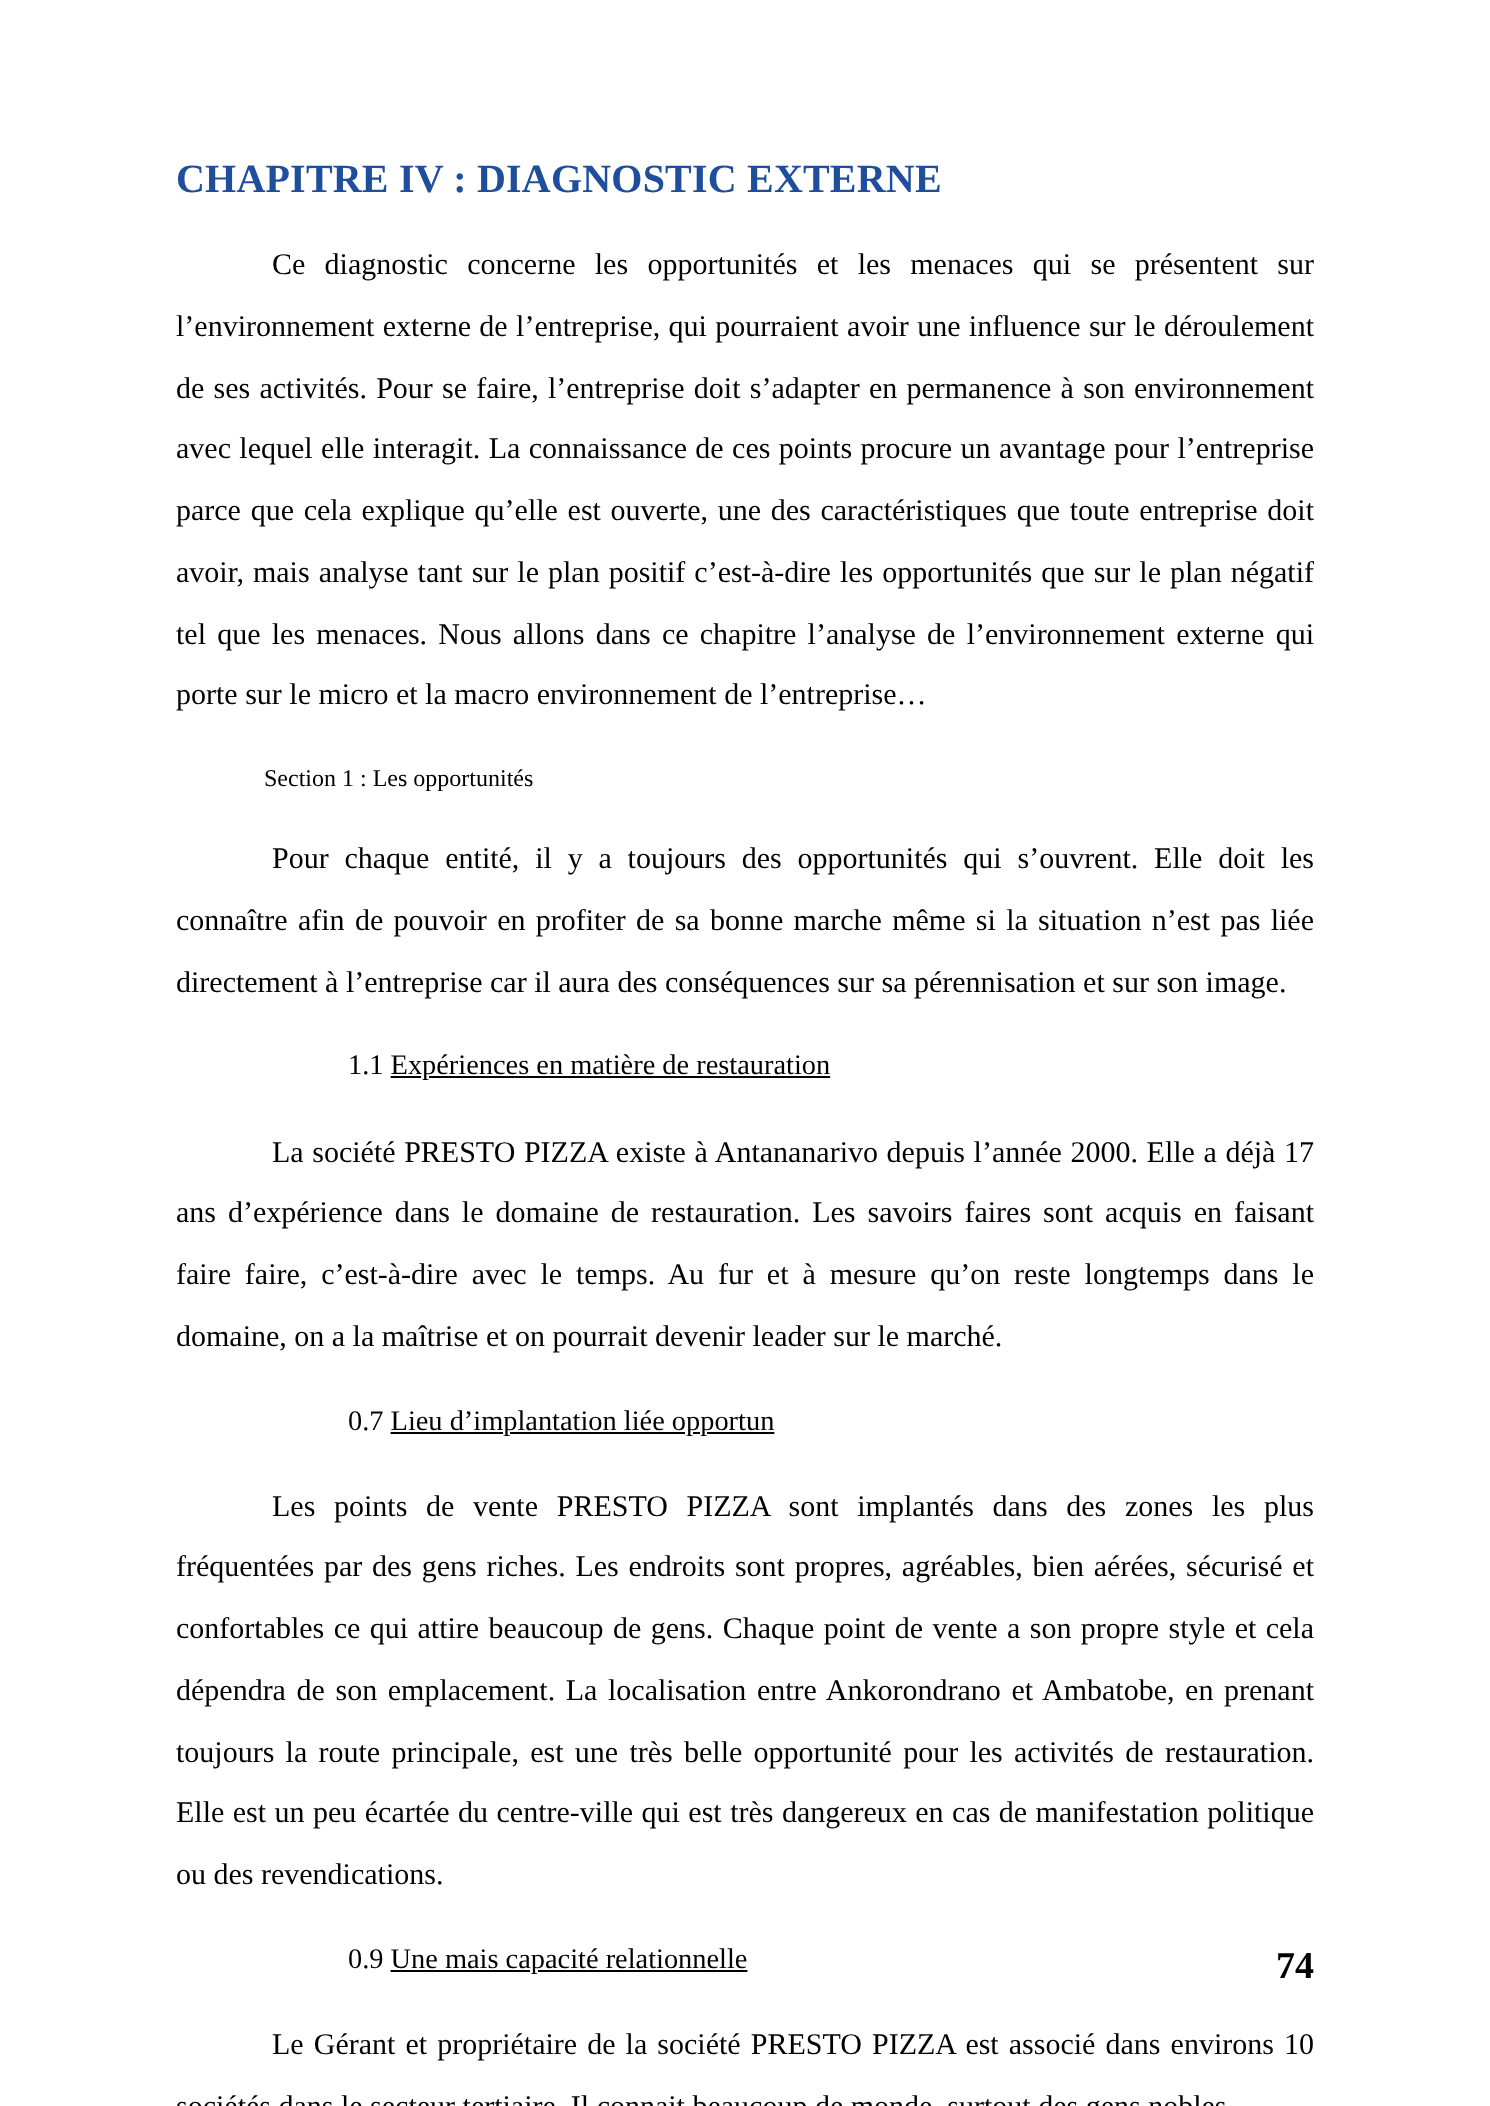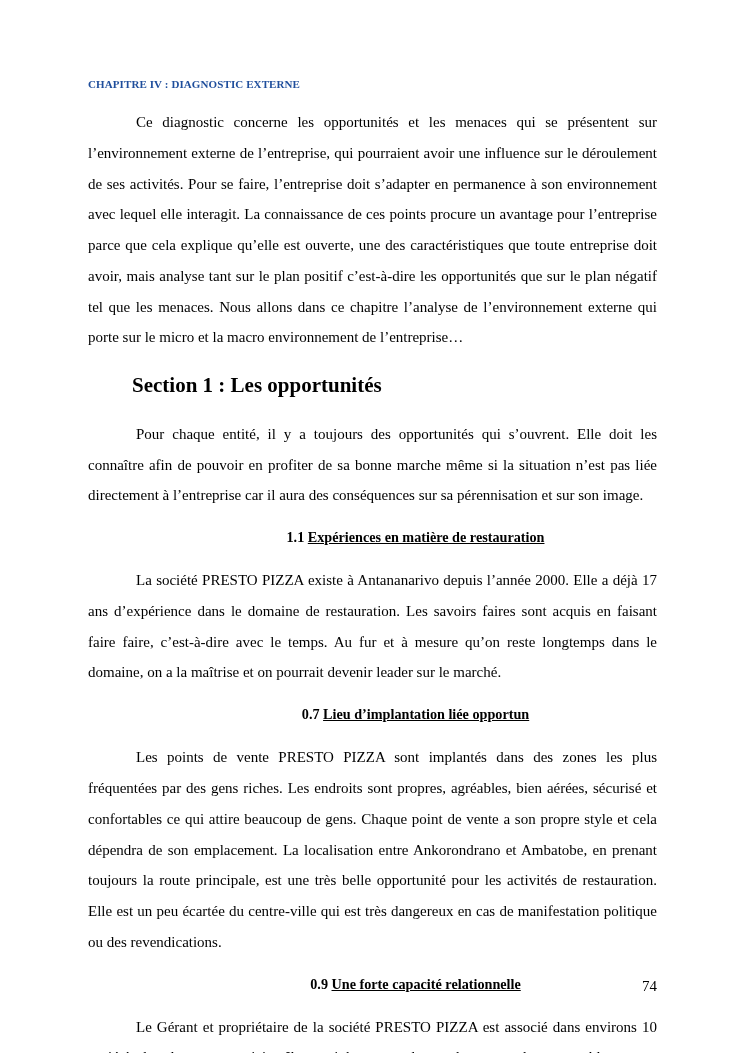--- a/index.html
+++ b/index.html
@@ -20,59 +20,59 @@
     top: 0; left: 0;
     width: 745px;
     height: 1053px;
     background: #ffffff;
     box-sizing: border-box;
     padding: 78px 88px 24px 88px;
   }
   .chapter-title {
     color: #1F4E9C;
     font-weight: bold;
-    font-size: 11px;
+    font-size: 20px;
     letter-spacing: 0.1px;
     margin: 0 0 14px 0;
     line-height: 1.2;
   }
   p.body {
     font-size: 15px;
     line-height: 2.05;
     text-align: justify;
     margin: 16px 0 6px 0;
     text-indent: 48px;
     hyphens: none;
   }
   h2.section {
-    font-size: 21px;
-    font-weight: bold;
+    font-size: 12px;
+    font-weight: normal;
     margin: 16px 0 8px 0;
     padding-left: 44px;
     line-height: 1.6;
   }
   h3.subsection {
     font-size: 14.2px;
-    font-weight: bold;
+    font-weight: normal;
     margin: 14px 0 6px 0;
     padding-left: 86px;
     line-height: 1.7;
-    text-align: center;
   }
   h3.subsection .num {
     text-decoration: none;
   }
   h3.subsection .txt {
     text-decoration: underline;
   }
   .page-number {
     position: absolute;
     right: 88px;
     bottom: 58px;
-    font-size: 15px;
+    font-size: 19px;
+    font-weight: bold;
   }
 </style>
 </head>
 <body>
 
 <div class="page">
 
   <h1 class="chapter-title">CHAPITRE IV : DIAGNOSTIC EXTERNE</h1>
 
   <p class="body">Ce diagnostic concerne les opportunités et les menaces qui se présentent sur l’environnement externe de l’entreprise, qui pourraient avoir une influence sur le déroulement de ses activités. Pour se faire, l’entreprise doit s’adapter en permanence à son environnement avec lequel elle interagit. La connaissance de ces points procure un avantage pour l’entreprise parce que cela explique qu’elle est ouverte, une des caractéristiques que toute entreprise doit avoir, mais analyse tant sur le plan positif c’est-à-dire les opportunités que sur le plan négatif tel que les menaces. Nous allons dans ce chapitre l’analyse de l’environnement externe qui porte sur le micro et la macro environnement de l’entreprise…</p>
@@ -87,20 +87,20 @@
 
   <p class="body">La société PRESTO PIZZA existe à Antananarivo depuis l’année 2000. Elle a déjà 17 ans d’expérience dans le domaine de restauration. Les savoirs faires sont acquis en faisant faire faire, c’est-à-dire avec le temps. Au fur et à mesure qu’on reste longtemps dans le domaine, on a la maîtrise et on pourrait devenir leader sur le marché.</p>
 
   <h3 class="subsection">
     <span class="num">0.7 </span><span class="txt">Lieu d’implantation liée opportun</span>
   </h3>
 
   <p class="body">Les points de vente PRESTO PIZZA sont implantés dans des zones les plus fréquentées par des gens riches. Les endroits sont propres, agréables, bien aérées, sécurisé et confortables ce qui attire beaucoup de gens. Chaque point de vente a son propre style et cela dépendra de son emplacement. La localisation entre Ankorondrano et Ambatobe, en prenant toujours la route principale, est une très belle opportunité pour les activités de restauration. Elle est un peu écartée du centre-ville qui est très dangereux en cas de manifestation politique ou des revendications.</p>
 
   <h3 class="subsection">
-    <span class="num">0.9 </span><span class="txt">Une forte capacité relationnelle</span>
+    <span class="num">0.9 </span><span class="txt">Une mais capacité relationnelle</span>
   </h3>
 
   <p class="body">Le Gérant et propriétaire de la société PRESTO PIZZA est associé dans environs 10 sociétés dans le secteur tertiaire. Il connait beaucoup de monde, surtout des gens nobles,</p>
 
   <div class="page-number">74</div>
 
 </div>
 
 </body></html>

